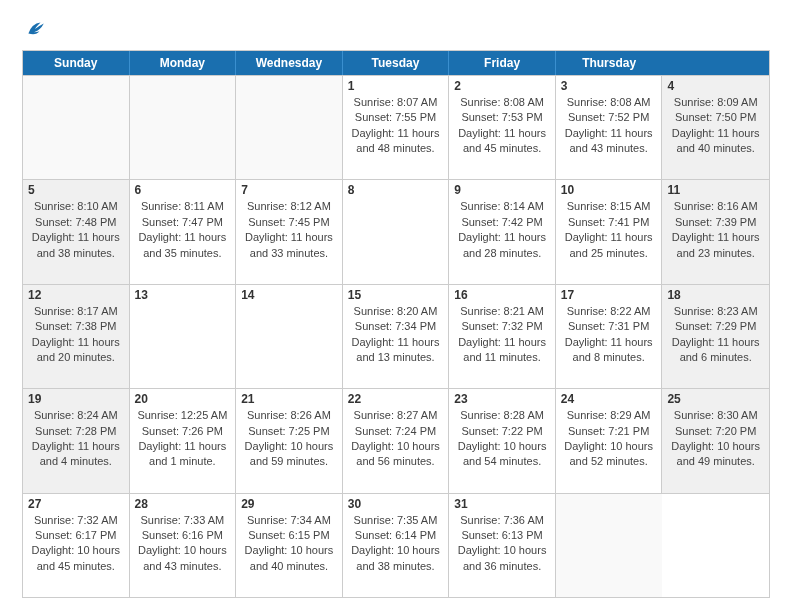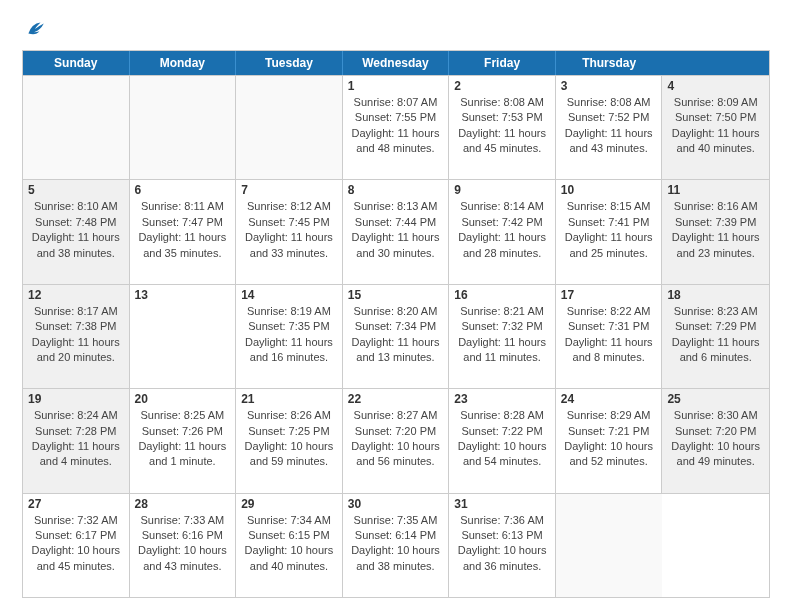--- a/index.html
+++ b/index.html
@@ -127,22 +127,22 @@
     <div class="header-right">
       <div class="month-title"></div>
       <div class="location"></div>
     </div>
   </div>
 
   <div class="calendar">
     <div class="cal-header-row">
     <div class="cal-header-cell">Sunday</div>
         <div class="cal-header-cell">Monday</div>
+        <div class="cal-header-cell">Wednesday</div>
         <div class="cal-header-cell">Tuesday</div>
-        <div class="cal-header-cell">Wednesday</div>
         <div class="cal-header-cell">Friday</div>
         <div class="cal-header-cell">Thursday</div>
       </div>
     <div class="cal-body">
     <div class="cal-row">
           <div class="cal-cell empty"></div>
           <div class="cal-cell empty"></div>
           <div class="cal-cell empty"></div>
           <div class="cal-cell">
             <div class="day-number">1</div>
@@ -190,24 +190,20 @@
           </div>
           <div class="cal-cell">
             <div class="day-number">7</div>
             <div class="day-info">Sunrise: 8:12 AM
 Sunset: 7:45 PM
 Daylight: 11 hours
 and 33 minutes.</div>
           </div>
           <div class="cal-cell">
             <div class="day-number">8</div>
-            <div class="day-info">Sunrise: 8:13 AM
-Sunset: 7:44 PM
-Daylight: 11 hours
-and 30 minutes.</div>
           </div>
           <div class="cal-cell">
             <div class="day-number">9</div>
             <div class="day-info">Sunrise: 8:14 AM
 Sunset: 7:42 PM
 Daylight: 11 hours
 and 28 minutes.</div>
           </div>
           <div class="cal-cell">
             <div class="day-number">10</div>
@@ -230,24 +226,20 @@
             <div class="day-info">Sunrise: 8:17 AM
 Sunset: 7:38 PM
 Daylight: 11 hours
 and 20 minutes.</div>
           </div>
           <div class="cal-cell">
             <div class="day-number">13</div>
           </div>
           <div class="cal-cell">
             <div class="day-number">14</div>
-            <div class="day-info">Sunrise: 8:19 AM
-Sunset: 7:35 PM
-Daylight: 11 hours
-and 16 minutes.</div>
           </div>
           <div class="cal-cell">
             <div class="day-number">15</div>
             <div class="day-info">Sunrise: 8:20 AM
 Sunset: 7:34 PM
 Daylight: 11 hours
 and 13 minutes.</div>
           </div>
           <div class="cal-cell">
             <div class="day-number">16</div>
@@ -274,36 +266,36 @@
         <div class="cal-row">
           <div class="cal-cell shaded">
             <div class="day-number">19</div>
             <div class="day-info">Sunrise: 8:24 AM
 Sunset: 7:28 PM
 Daylight: 11 hours
 and 4 minutes.</div>
           </div>
           <div class="cal-cell">
             <div class="day-number">20</div>
-            <div class="day-info">Sunrise: 8:25 AM
+            <div class="day-info">Sunrise: 12:25 AM
 Sunset: 7:26 PM
 Daylight: 11 hours
 and 1 minute.</div>
           </div>
           <div class="cal-cell">
             <div class="day-number">21</div>
             <div class="day-info">Sunrise: 8:26 AM
 Sunset: 7:25 PM
 Daylight: 10 hours
 and 59 minutes.</div>
           </div>
           <div class="cal-cell">
             <div class="day-number">22</div>
             <div class="day-info">Sunrise: 8:27 AM
-Sunset: 7:20 PM
+Sunset: 7:24 PM
 Daylight: 10 hours
 and 56 minutes.</div>
           </div>
           <div class="cal-cell">
             <div class="day-number">23</div>
             <div class="day-info">Sunrise: 8:28 AM
 Sunset: 7:22 PM
 Daylight: 10 hours
 and 54 minutes.</div>
           </div>

